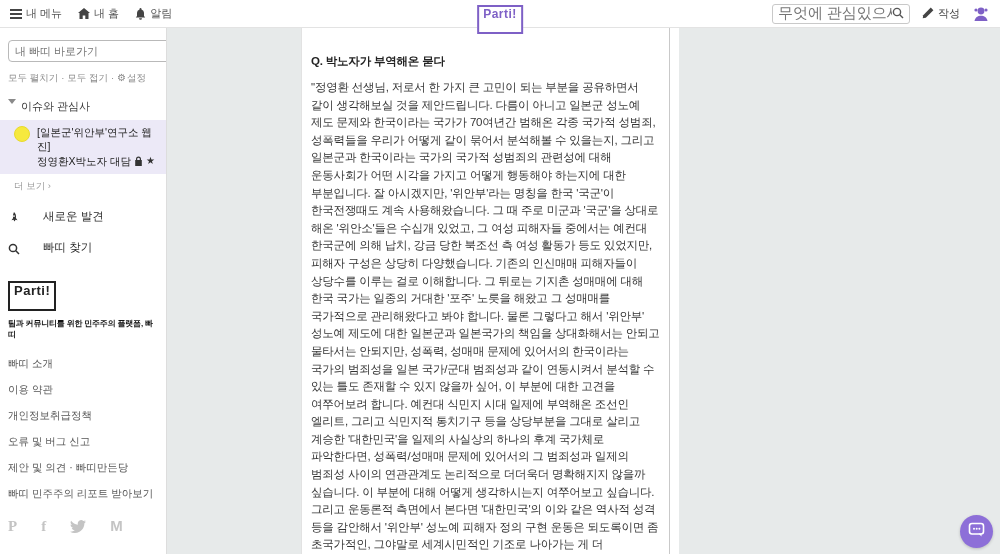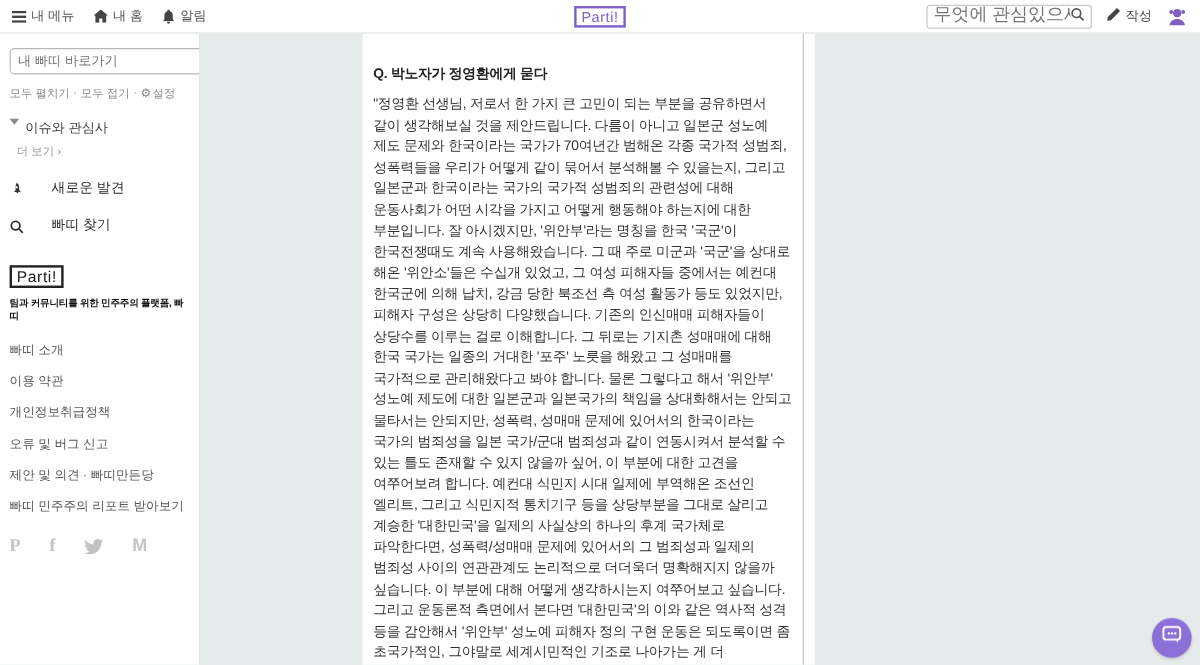--- a/index.html
+++ b/index.html
@@ -6,22 +6,22 @@
   html,body { width:1000px; height:554px; overflow:hidden; }
   body { font-family:"Liberation Sans","DejaVu Sans",sans-serif; background:#e7eaea; color:#333; }
 
   
   .topbar { height:28px; background:#fff; border-bottom:1px solid #e3e3e3;
             display:flex; align-items:center; padding:0 10px; position:relative; z-index:5; }
   .tb-left { display:flex; align-items:center; gap:16px; }
   .tb-item { display:flex; align-items:center; gap:4px; font-size:11px; color:#555; cursor:pointer;text-align:right; }
   .tb-item svg { display:block; }
   .logo-box { position:absolute; left:50%; top:5px; transform:translateX(-50%);
-              border:2px solid #7e60c6; color:#7e60c6; font-weight:normal; font-size:12px;
-              padding:0 4px 0 4px; letter-spacing:.5px; background:#fff; }
+              border:2px solid #7e60c6; color:#7e60c6; font-weight:bold; font-size:12px;
+              padding:0 4px 11px 4px; letter-spacing:.5px; background:#fff; }
   .logo-box.dark { position:static; transform:none; display:inline-block; border-color:#222; color:#222; font-size:13px; }
   .tb-right { margin-left:auto; display:flex; align-items:center; gap:12px; }
   .searchbox { display:flex; align-items:center; border:1px solid #c9c9c9; border-radius:3px;
                height:20px; width:138px; padding:0 5px; background:#fff; }
   .searchbox input { border:0; outline:0; flex:1; font-size:15px; color:#555; width:100px;
                      font-family:Liberation Serif, serif; background:transparent; }
   .compose { display:flex; align-items:center; gap:4px; font-size:11px; color:#444; cursor:pointer; }
   .avatar { width:18px; height:18px; color:#7e60c6; }
 
   
@@ -145,20 +145,35 @@
       <span class="t">모두 접기</span>
       <span>·</span>
       <span class="t"><span class="gear-glyph"></span><span>설정</span></span>
     </div>
 
     <div class="sb-section">
       <span class="tri-down"></span>
       <span>이슈와 관심사</span>
     </div>
 
+    <div class="sb-selected">
+      <span class="yellow-dot"></span>
+      <span class="sb-sel-text">
+        <span>[일본군'위안부'연구소 웹진]</span><br>
+        <span class="sb-sel-line2">
+          <span>정영환X박노자 대담</span>
+          <span class="lock-icon">
+            <svg width="9" height="10" viewBox="0 0 9 10" fill="#333">
+                <path d="M2 4V3a2.5 2.5 0 0 1 5 0v1h.8v6H1.2V4H2zm1.2 0h2.6V3a1.3 1.3 0 0 0-2.6 0v1z"></path>
+              </svg>
+          </span>
+          <span class="star-glyph"></span>
+        </span>
+      </span>
+    </div>
 
     <div class="sb-more">더 보기</div>
 
     <div class="sb-nav">
       <span>
         <svg width="12" height="12" viewBox="0 0 12 12" fill="#333">
             <path d="M6 0c1.6 1.4 2.4 3.5 1.9 6.1l1.6 2.2-2-.5-1 1.7-1-1.7-2 .5 1.6-2.2C4.6 3.5 5.4 1.4 6 0zM6 3.2a.9.9 0 1 0 0 1.8.9.9 0 0 0 0-1.8z"></path>
           </svg>
       </span>
       <span>새로운 발견</span>
@@ -192,21 +207,21 @@
               <path d="M16 1.5c-.6.3-1.2.5-1.9.6A3.3 3.3 0 0 0 15.5.3c-.6.4-1.3.7-2.1.8A3.3 3.3 0 0 0 7.8 4c0 .3 0 .5.1.7A9.3 9.3 0 0 1 1.1.7 3.3 3.3 0 0 0 2.1 5c-.5 0-1-.1-1.5-.4v.1c0 1.6 1.1 2.9 2.6 3.2a3.4 3.4 0 0 1-1.5.1 3.3 3.3 0 0 0 3.1 2.3A6.6 6.6 0 0 1 0 11.7 9.3 9.3 0 0 0 5 13c6 0 9.4-5 9.4-9.4v-.4c.6-.5 1.2-1 1.6-1.7z"></path>
             </svg>
         </span>
         <span class="soc">M</span>
       </div>
     </div>
   </div>
 
   <div class="content">
     <div class="card">
-      <div class="qa-heading">Q. 박노자가 정영환에게 묻다</div>
+      <div class="qa-heading">Q. 박노자가 부역해온 묻다</div>
       <div class="qa-body">"정영환 선생님, 저로서 한 가지 큰 고민이 되는 부분을 공유하면서 같이 생각해보실 것을 제안드립니다. 다름이 아니고 일본군 성노예 제도 문제와 한국이라는 국가가 70여년간 범해온 각종 국가적 성범죄, 성폭력들을 우리가 어떻게 같이 묶어서 분석해볼 수 있을는지, 그리고 일본군과 한국이라는 국가의 국가적 성범죄의 관련성에 대해 운동사회가 어떤 시각을 가지고 어떻게 행동해야 하는지에 대한 부분입니다. 잘 아시겠지만, '위안부'라는 명칭을 한국 '국군'이 한국전쟁때도 계속 사용해왔습니다. 그 때 주로 미군과 '국군'을 상대로 해온 '위안소'들은 수십개 있었고, 그 여성 피해자들 중에서는 예컨대 한국군에 의해 납치, 강금 당한 북조선 측 여성 활동가 등도 있었지만, 피해자 구성은 상당히 다양했습니다. 기존의 인신매매 피해자들이 상당수를 이루는 걸로 이해합니다. 그 뒤로는 기지촌 성매매에 대해 한국 국가는 일종의 거대한 '포주' 노릇을 해왔고 그 성매매를 국가적으로 관리해왔다고 봐야 합니다. 물론 그렇다고 해서 '위안부' 성노예 제도에 대한 일본군과 일본국가의 책임을 상대화해서는 안되고 물타서는 안되지만, 성폭력, 성매매 문제에 있어서의 한국이라는 국가의 범죄성을 일본 국가/군대 범죄성과 같이 연동시켜서 분석할 수 있는 틀도 존재할 수 있지 않을까 싶어, 이 부분에 대한 고견을 여쭈어보려 합니다. 예컨대 식민지 시대 일제에 부역해온 조선인 엘리트, 그리고 식민지적 통치기구 등을 상당부분을 그대로 살리고 계승한 '대한민국'을 일제의 사실상의 하나의 후계 국가체로 파악한다면, 성폭력/성매매 문제에 있어서의 그 범죄성과 일제의 범죄성 사이의 연관관계도 논리적으로 더더욱더 명확해지지 않을까 싶습니다. 이 부분에 대해 어떻게 생각하시는지 여쭈어보고 싶습니다. 그리고 운동론적 측면에서 본다면 '대한민국'의 이와 같은 역사적 성격 등을 감안해서 '위안부' 성노예 피해자 정의 구현 운동은 되도록이면 좀 초국가적인, 그야말로 세계시민적인 기조로 나아가는 게 더 합리적이지 않을까 라는 부분은 제 생각인데 어떻게 보시는지 여쭈어보고 싶습니다."</div>
 
     </div>
     <div class="card-edge"></div>
   </div>
 </div>
 
 <div class="chat-fab">
   <span>
     <svg width="17" height="16" viewBox="0 0 17 16" fill="none">

